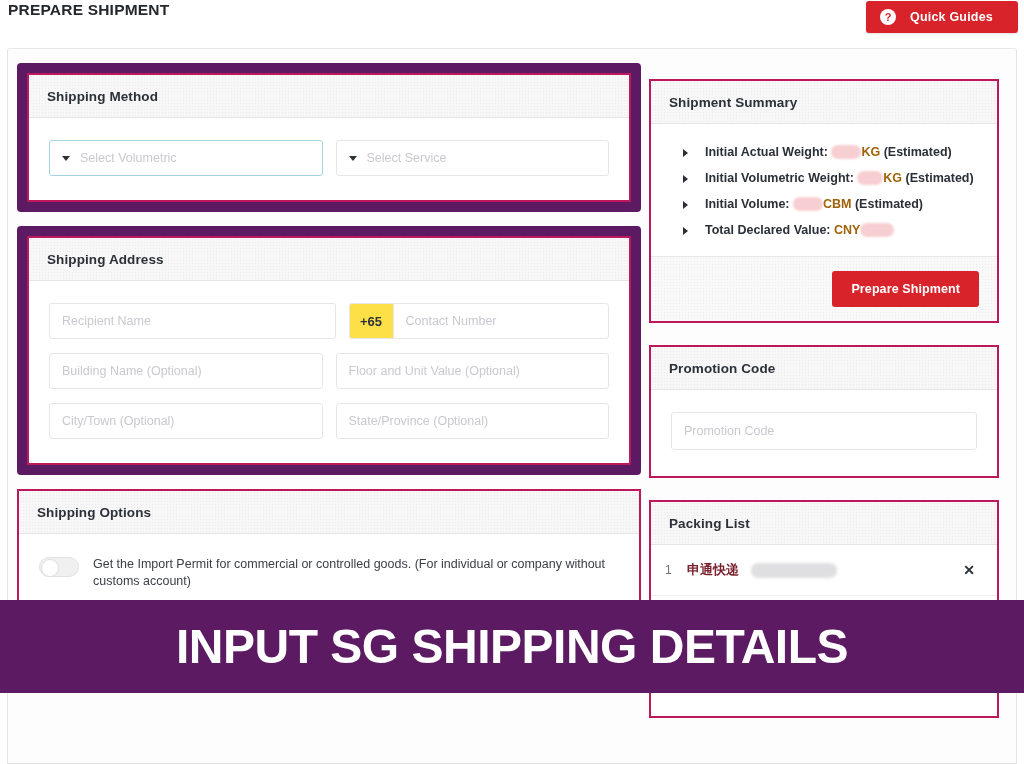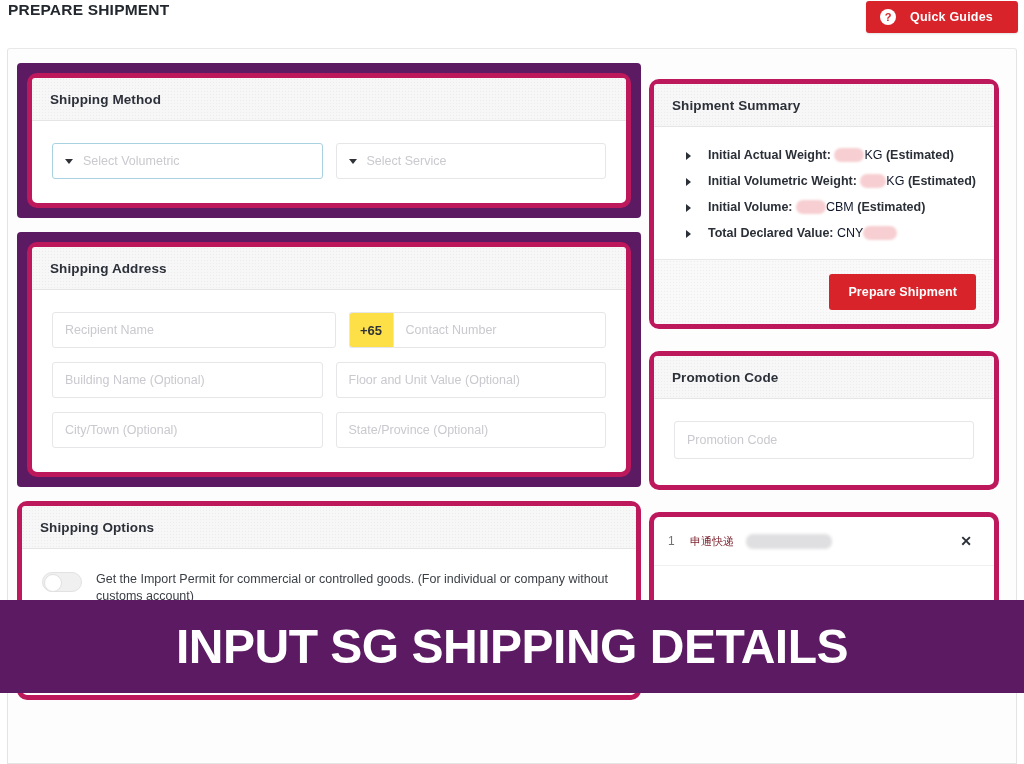--- a/index.html
+++ b/index.html
@@ -49,22 +49,22 @@
     border: 1px solid #e4e4e4; border-top: 1px solid #e8e8e8;
     border-radius: 3px 3px 0 0;
   }
 
   .col-left  { position: absolute; left: 9px;  top: 14px; width: 624px; }
   .col-right { position: absolute; left: 641px; top: 30px; width: 350px; }
 
   
   .card {
     background: #ffffff;
-    border: 5px solid #be185d;
-    border-radius: 10px;
+    border: 2px solid #be185d;
+    border-radius: 0;
     margin-bottom: 22px;
   }
   .card-head {
     background: #f7f7f8;
     background-image: radial-gradient(#ececee 0.6px, transparent 0.7px);
     background-size: 3px 3px;
     border-bottom: 1px solid #e5e5e5;
     padding: 14px 18px 13px 18px;
     border-radius: 3px 3px 0 0;
   }
@@ -135,21 +135,21 @@
     font-size: 12.5px; font-weight: 700; color: #2b3038; line-height: 16px;
   }
   .sum-list li:last-child { margin-bottom: 0; }
   .sum-list li::before {
     content: ""; position: absolute; left: 0; top: 5px;
     width: 0; height: 0;
     border-top: 4px solid transparent;
     border-bottom: 4px solid transparent;
     border-left: 5px solid #2b3038;
   }
-  .unit { color: #0f172a; font-weight: 400; }
+  .unit { color: #a16207; font-weight: 700; }
   .redact {
     display: inline-block; vertical-align: -3px;
     height: 14px; border-radius: 7px;
     background: #f7cfd2;
     filter: blur(1.2px);
   }
   .redact.w1 { width: 30px; }
   .redact.w2 { width: 26px; }
   .redact.w3 { width: 30px; }
   .redact.w4 { width: 34px; }
@@ -170,21 +170,21 @@
     cursor: pointer; letter-spacing: .1px;
   }
 
   
   .pack-row {
     display: flex; align-items: center;
     padding: 16px 18px 16px 14px;
     border-bottom: 1px solid #f0f0f0;
   }
   .pack-idx { width: 22px; flex: 0 0 22px; font-size: 12px; color: #6d7278; }
-  .pack-name { font-size: 11px; font-weight: 400; color: #7a1f2b; margin-right: 12px; white-space: nowrap; }
+  .pack-name { font-size: 13px; font-weight: 700; color: #7a1f2b; margin-right: 12px; white-space: nowrap; }
   .pack-redact {
     flex: 1 1 auto; max-width: 86px; height: 15px; border-radius: 7px;
     background: #dfdfe1; filter: blur(1.4px);
   }
   .pack-x {
     margin-left: auto; font-size: 14px; font-weight: 700; color: #2c3038;
     cursor: pointer; padding: 0 4px;
   }
   .pack-fill { height: 120px; }
 
@@ -324,20 +324,23 @@
       <div class="card">
         <div class="card-head">
           <h2>Promotion Code</h2>
         </div>
         <div class="card-body" style="padding:22px 20px 26px 20px;">
           <div class="fld" style="height:38px;">Promotion Code</div>
         </div>
       </div>
 
       <div class="card">
+        <div class="card-head">
+          <h2>Packing List</h2>
+        </div>
         <div>
           <div class="pack-row">
             <span class="pack-idx">1</span>
             <span class="pack-name">申通快递</span>
             <span class="pack-redact"></span>
             <span class="pack-x">✕</span>
           </div>
           <div class="pack-fill"></div>
         </div>
       </div>

